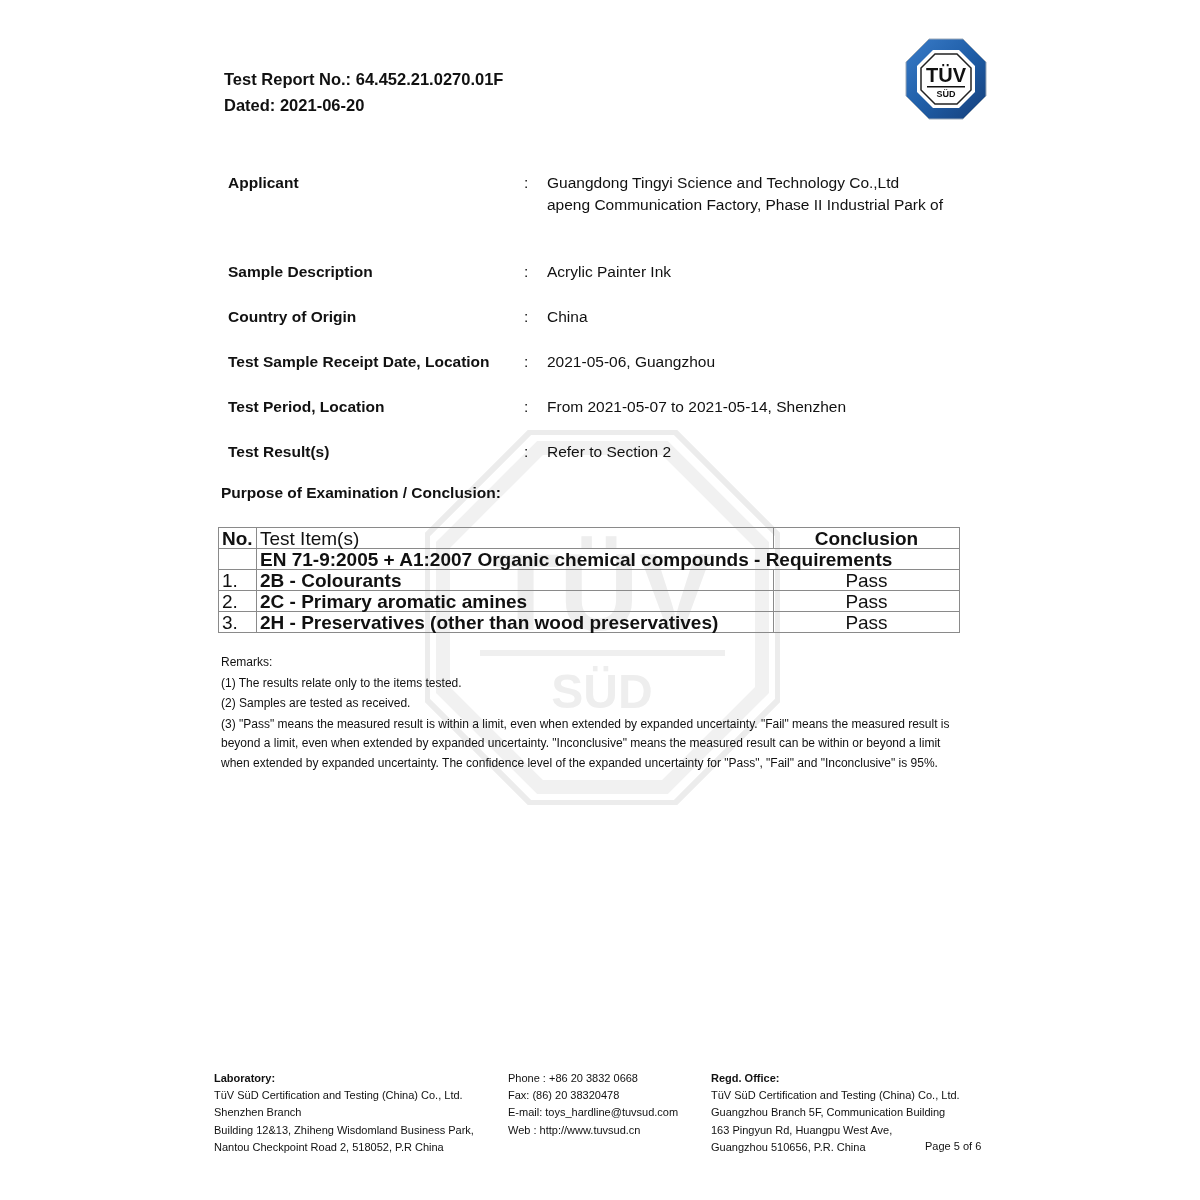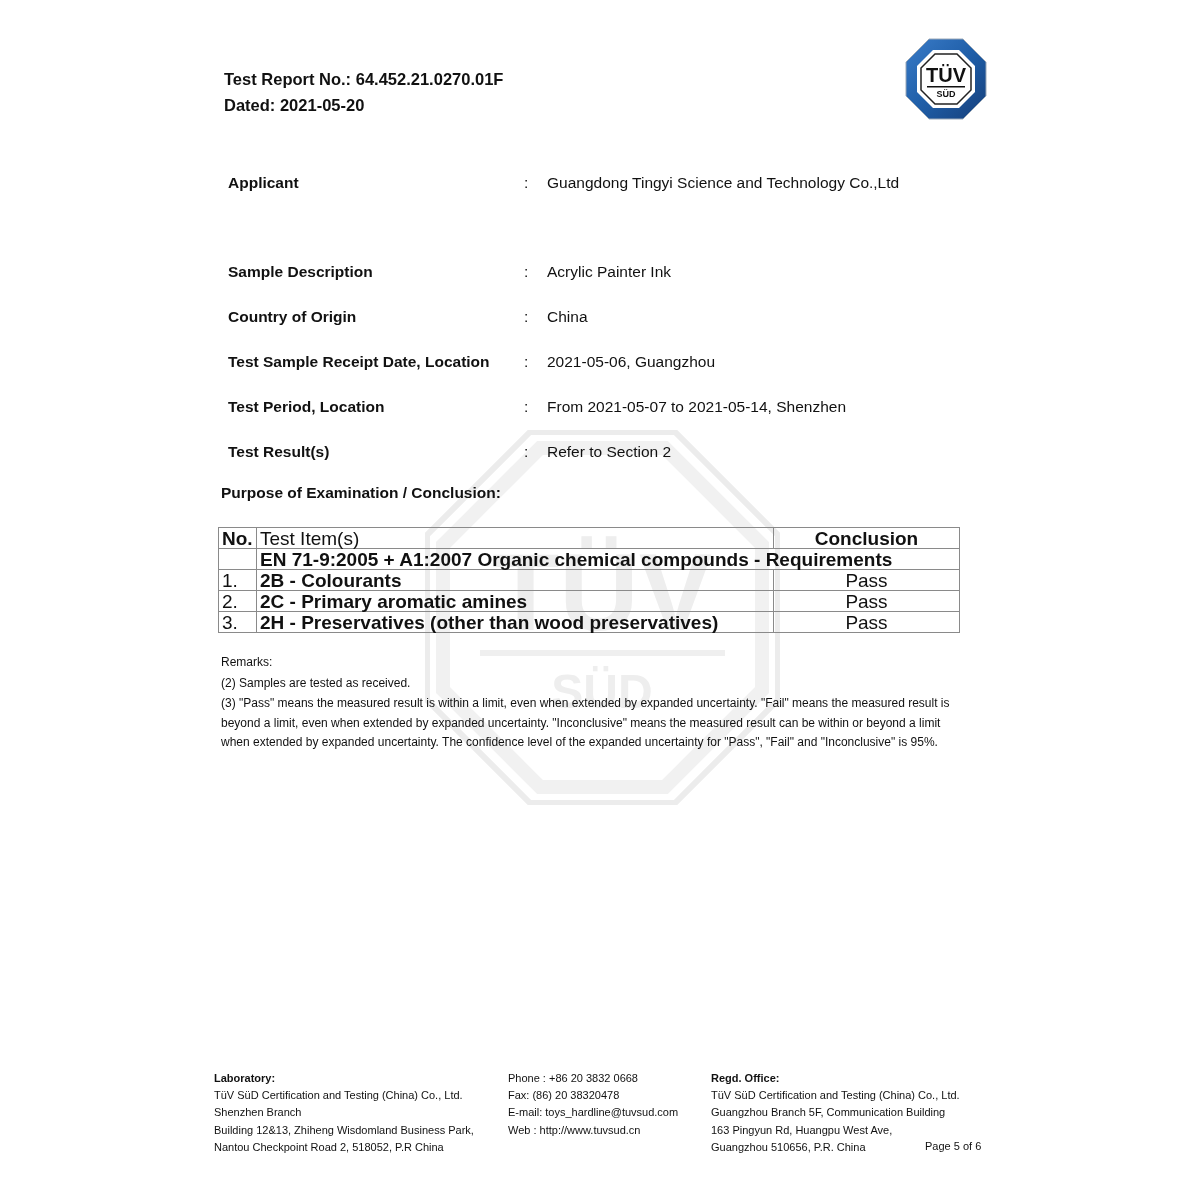--- a/index.html
+++ b/index.html
@@ -42,21 +42,21 @@
   <rect x="55" y="220" width="245" height="6" fill="#efefef"></rect>
   <text x="177" y="278" text-anchor="middle" font-family="Liberation Sans, sans-serif" font-weight="bold" font-size="48" fill="#eeeeee">SÜD</text>
 </svg>
 
 <div class="abs header-line" style="left:224px; top:66px;">
   <span>Test Report No.:</span>
   <span>64.452.21.0270.01F</span>
 </div>
 <div class="abs header-line" style="left:224px; top:92px;">
   <span>Dated:</span>
-  <span>2021-05-20</span>
+  <span>2021-06-20</span>
 </div>
 
 <svg class="logo" viewBox="0 0 82 82">
   <defs>
     <linearGradient id="lg" x1="0" y1="0" x2="1" y2="1">
       <stop offset="0" stop-color="#3a7cc8"></stop>
       <stop offset="0.5" stop-color="#1f5ea8"></stop>
       <stop offset="1" stop-color="#163f7a"></stop>
     </linearGradient>
   </defs>
@@ -66,20 +66,21 @@
   <text x="41" y="44" text-anchor="middle" font-family="Liberation Sans, sans-serif" font-weight="bold" font-size="20" fill="#111">TÜV</text>
   <rect x="22" y="48" width="38" height="1.5" fill="#111"></rect>
   <text x="41" y="59" text-anchor="middle" font-family="Liberation Sans, sans-serif" font-weight="bold" font-size="9" fill="#111">SÜD</text>
 </svg>
 
 <div class="field-row" style="top:172px; height:66px;">
   <span class="field-label">Applicant</span>
   <span class="field-colon">:</span>
   <div class="field-value">
     <div>Guangdong Tingyi Science and Technology Co.,Ltd</div>
+    <div>apeng Communication Factory, Phase II Industrial Park of</div>
   </div>
 </div>
 <div class="field-row" style="top:261px; height:22px;">
   <span class="field-label">Sample Description</span>
   <span class="field-colon">:</span>
   <div class="field-value">Acrylic Painter Ink</div>
 </div>
 <div class="field-row" style="top:306px; height:22px;">
   <span class="field-label">Country of Origin</span>
   <span class="field-colon">:</span>
@@ -127,20 +128,21 @@
   <tr>
     <td class="col-no">3.</td>
     <td class="col-item">2H - Preservatives (other than wood preservatives)</td>
     <td class="col-concl">Pass</td>
   </tr>
 </tbody>
   </table>
 
 <div class="remarks">
   <p>Remarks:</p>
+  <p>(1) The results relate only to the items tested.</p>
   <p>(2) Samples are tested as received.</p>
   <p>(3) "Pass" means the measured result is within a limit, even when extended by expanded uncertainty. "Fail" means the measured result is beyond a limit, even when extended by expanded uncertainty. "Inconclusive" means the measured result can be within or beyond a limit when extended by expanded uncertainty. The confidence level of the expanded uncertainty for "Pass", "Fail" and "Inconclusive" is 95%.</p>
 </div>
 
 <div class="footer" style="left:214px;">
   <div class="ftitle">Laboratory:</div>
   <div>TüV SüD Certification and Testing (China) Co., Ltd.</div>
   <div>Shenzhen Branch</div>
   <div>Building 12&amp;13, Zhiheng Wisdomland Business Park,</div>
   <div>Nantou Checkpoint Road 2, 518052, P.R China</div>

